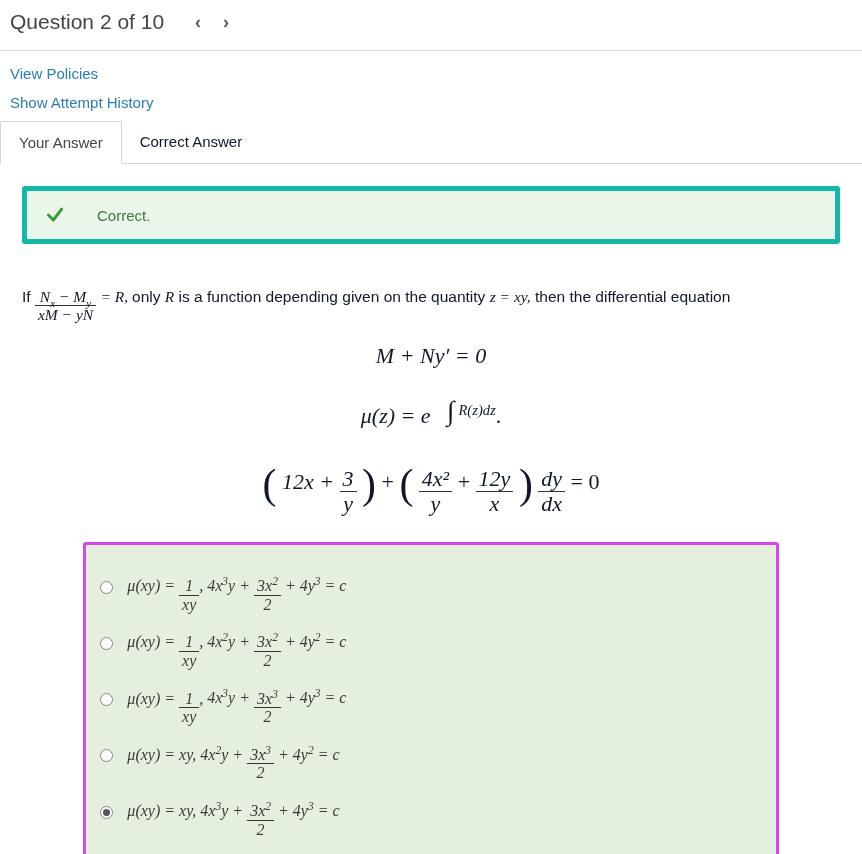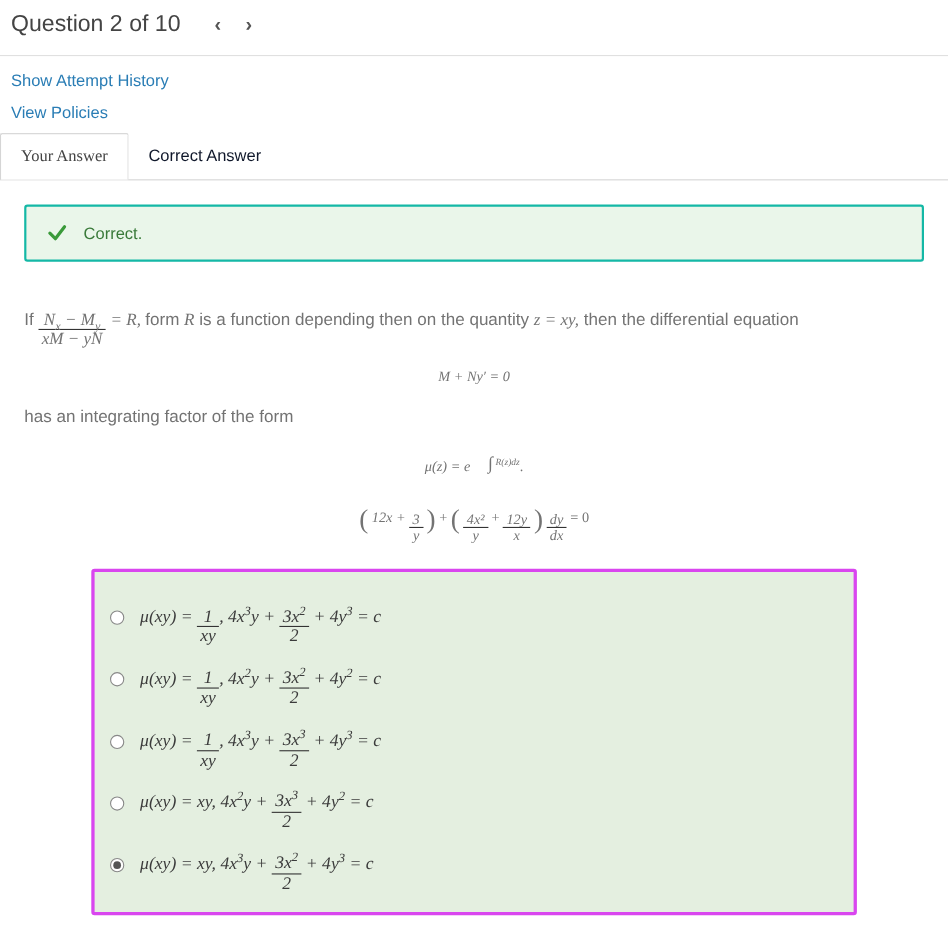--- a/index.html
+++ b/index.html
@@ -53,47 +53,47 @@
     font-size: 15px;
     cursor: pointer;
     position: relative;
   }
   .tab.active {
     border: 1px solid #d5d5d5;
     border-bottom: 1px solid #fff;
     margin-bottom: -1px;
     color: #444;
     border-radius: 2px 2px 0 0;
-    font-family: Liberation Serif, serif;
   }
   .tab.inactive {
     color: #0f172a;
   }
   .content {
     padding: 22px 22px 10px 22px;
   }
   .correct-banner {
-    border: 2px solid #14b8a6;
+    border: 5px solid #14b8a6;
     background: #eaf6ea;
     border-radius: 3px;
     padding: 14px 18px;
     display: flex;
     align-items: center;
     color: #3a7a3a;
     font-size: 15px;
     margin-bottom: 28px;
+    gap: 18px;
   }
   .check-icon {
     width: 20px;
     height: 20px;
     margin-right: 14px;
     flex-shrink: 0;
   }
   .problem-text {
-    color: #737373;
+    color: #0f172a;
     line-height: 1.7;
     font-size: 15.5px;
   }
   .math {
     font-family: "Cambria Math", "Times New Roman", serif;
     font-style: italic;
   }
   .math.up { font-style: normal; }
   .frac {
     display: inline-block;
@@ -103,21 +103,21 @@
     font-style: italic;
     line-height: 1.1;
   }
   .frac .num { display:block; padding: 0 3px; margin-top: 16px; }
   .frac .den { display:block; border-top: 1px solid #333; padding: 0 3px; }
   .centered-eq {
     text-align: center;
     margin: 14px 0;
     font-family: "Cambria Math", "Times New Roman", serif;
     font-style: italic;
-    font-size: 13px;
+    font-size: 22px;
   }
   .answer-box {
     background: #e4efe0;
     border: 3px solid #d946ef;
     border-radius: 3px;
     padding: 14px 14px;
     margin: 22px auto 0 auto;
     width: 85%;
   }
   .opt-row {
@@ -165,22 +165,22 @@
 </head>
 <body>
 
 <div class="header-row">
   <span class="q-title">Question 2 of 10</span>
   <span class="nav-btn">‹</span>
   <span class="nav-btn">›</span>
 </div>
 
 <div class="links">
+  <span class="link">View Policies</span>
   <span class="link">Show Attempt History</span>
-  <span class="link">View Policies</span>
 </div>
 
 <div class="tabs">
   <div class="tab active">Your Answer</div>
   <div class="tab inactive">Correct Answer</div>
 </div>
 
 <div class="content">
 
   <div class="correct-banner">
@@ -190,31 +190,30 @@
     <span>Correct.</span>
   </div>
 
   <div class="problem-text">
     <span>If </span>
     <span class="frac">
       <span class="num"><i>N<sub class="low">x</sub></i> − <i>M<sub class="low">y</sub></i></span>
       <span class="den"><i>xM</i> − <i>yN</i></span>
     </span>
     <span class="math"> = R, </span>
-    <span> form </span>
+    <span> only </span>
     <span class="math">R</span>
-    <span> is a function depending then on the quantity </span>
+    <span> is a function depending given on the quantity </span>
     <span class="math">z = xy,</span>
     <span> then the differential equation</span>
 
     <div class="centered-eq">
       <span>M + Ny′ = 0</span>
     </div>
 
-    <div>has an integrating factor of the form</div>
 
     <div class="centered-eq">
       <span class="math">μ(z) = e</span><span class="sup-block"><span class="int-sym">∫</span>&nbsp;<span style="font-size:0.85em;">R(z)dz</span></span><span class="math up">.</span>
     </div>
 
 
     <div class="centered-eq">
       <span class="big-paren">(</span>
       <span>12x + </span>
       <span class="frac"><span class="num">3</span><span class="den">y</span></span>

